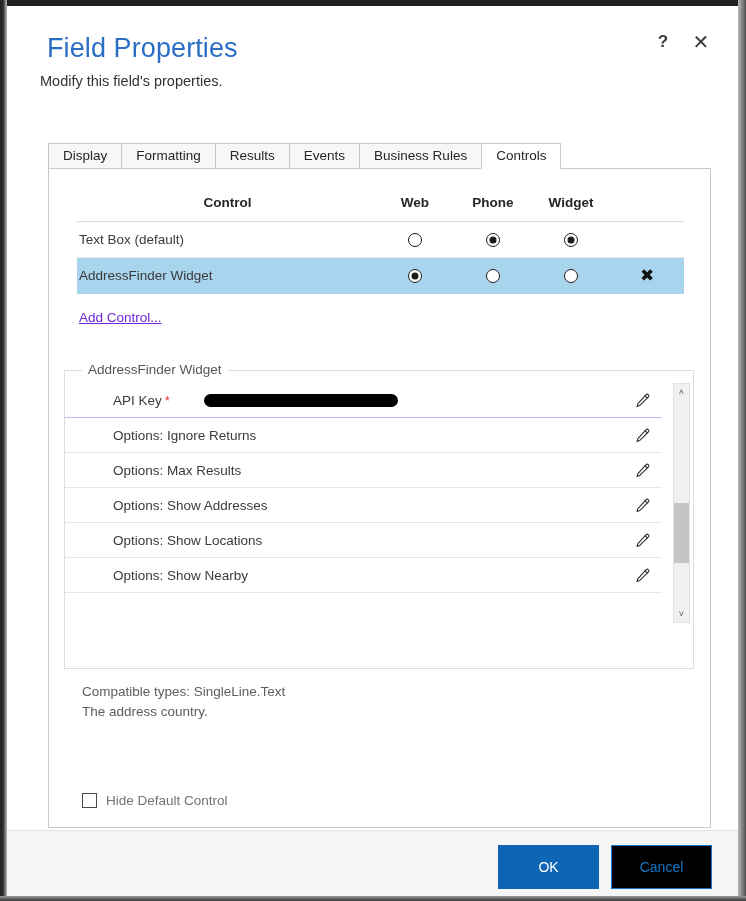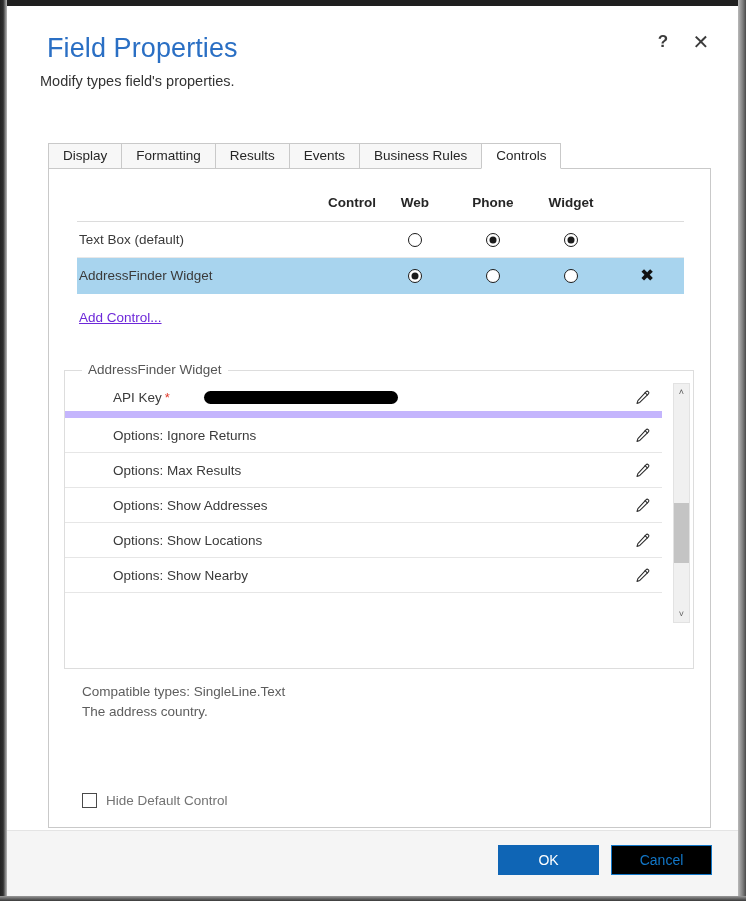--- a/index.html
+++ b/index.html
@@ -152,21 +152,21 @@
   .ctrl-table {
     margin: 26px 28px 0 28px;
     width: 607px;
     border-collapse: collapse;
     table-layout: fixed;
   }
   .ctrl-table th {
     font-size: 13.5px;
     font-weight: bold;
     color: #262626;
-    text-align: right;
+    text-align: center;
     padding: 0 0 11px 0;
     border-bottom: 1px solid #dcdcdc;
   }
   .ctrl-table th.col-dev,
   .ctrl-table td.col-dev { text-align: center; }
   .ctrl-table th.col-name { padding-left: 2px; }
   .col-name { width: 299px; }
   .col-dev  { width: 78px; }
   .col-rm   { width: 74px; }
 
@@ -254,21 +254,21 @@
     overflow: hidden;
   }
   .prop-row {
     display: flex;
     align-items: center;
     height: 35px;
     border-bottom: 1px solid #e6e6e6;
     padding: 0 0 0 48px;
     box-sizing: border-box;
   }
-  .prop-row:first-child { border-bottom: 7px solid #c4b5fd; justify-content: center; }
+  .prop-row:first-child { border-bottom: 1px solid #c4b5fd; justify-content: center; }
   .prop-label {
     font-size: 13.5px;
     color: #3a3a3a;
     flex: 0 0 auto;
     white-space: nowrap;
   }
   .req-star {
     color: #e13a2b;
     font-size: 13px;
     margin-left: 3px;
@@ -372,21 +372,21 @@
   }
   .footer-btns {
     position: absolute;
     right: 26px;
     top: 14px;
     display: flex;
     gap: 12px;
   }
   .btn {
     width: 101px;
-    height: 30px;
+    height: 44px;
     font-size: 14px;
     font-family: "Liberation Sans", sans-serif;
     cursor: pointer;
     box-sizing: border-box;
     line-height: 29px;
     text-align: center;
     padding: 0;
   }
   .btn-primary {
     background: #0f65b5;
@@ -405,21 +405,21 @@
 <div class="window-frame">
   <div class="frame-top-edge"></div>
   <div class="frame-left-edge"></div>
   <div class="frame-right-edge"></div>
   <div class="frame-bottom-edge"></div>
 
   <div class="dialog">
 
     <div class="dlg-header">
       <h1 class="dlg-title">Field Properties</h1>
-      <p class="dlg-subtitle">Modify types field's properties.</p>
+      <p class="dlg-subtitle">Modify this field's properties.</p>
       <div class="hdr-actions">
         <button class="hdr-btn hdr-help">?</button>
         <button class="hdr-btn hdr-close">✕</button>
       </div>
     </div>
 
     <div class="tabs-wrap">
       <div class="tabs" id="tabs-container">
           <div class="tab">Display</div>
           <div class="tab">Formatting</div>

